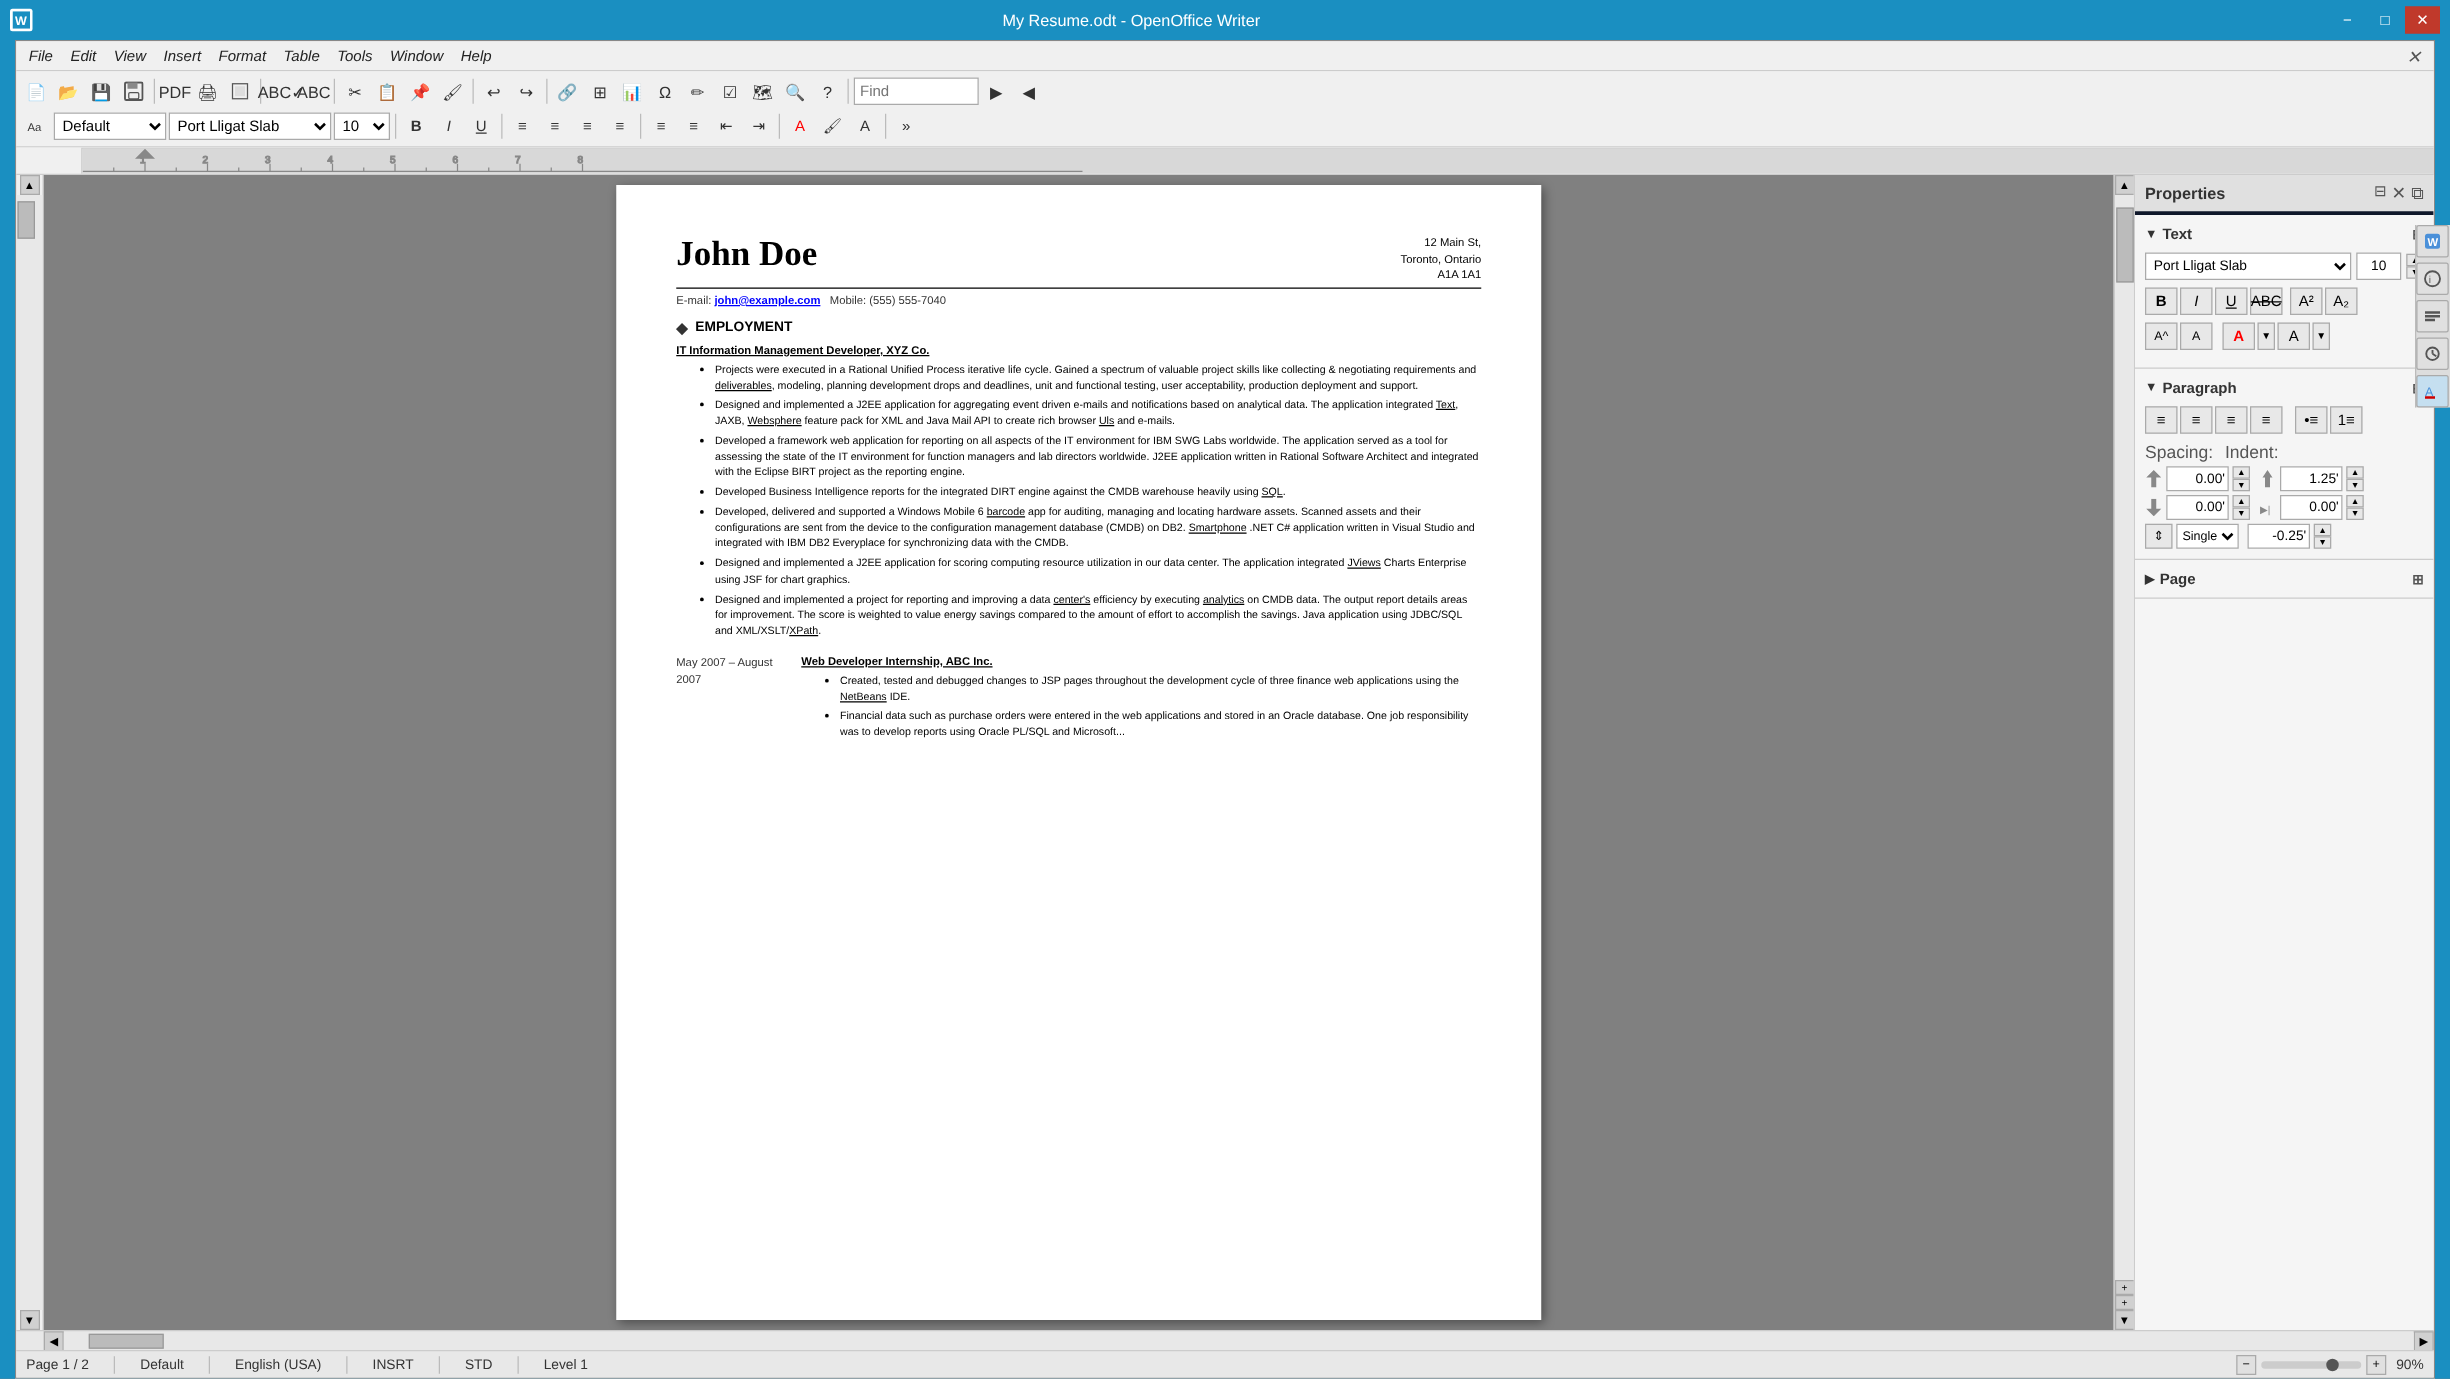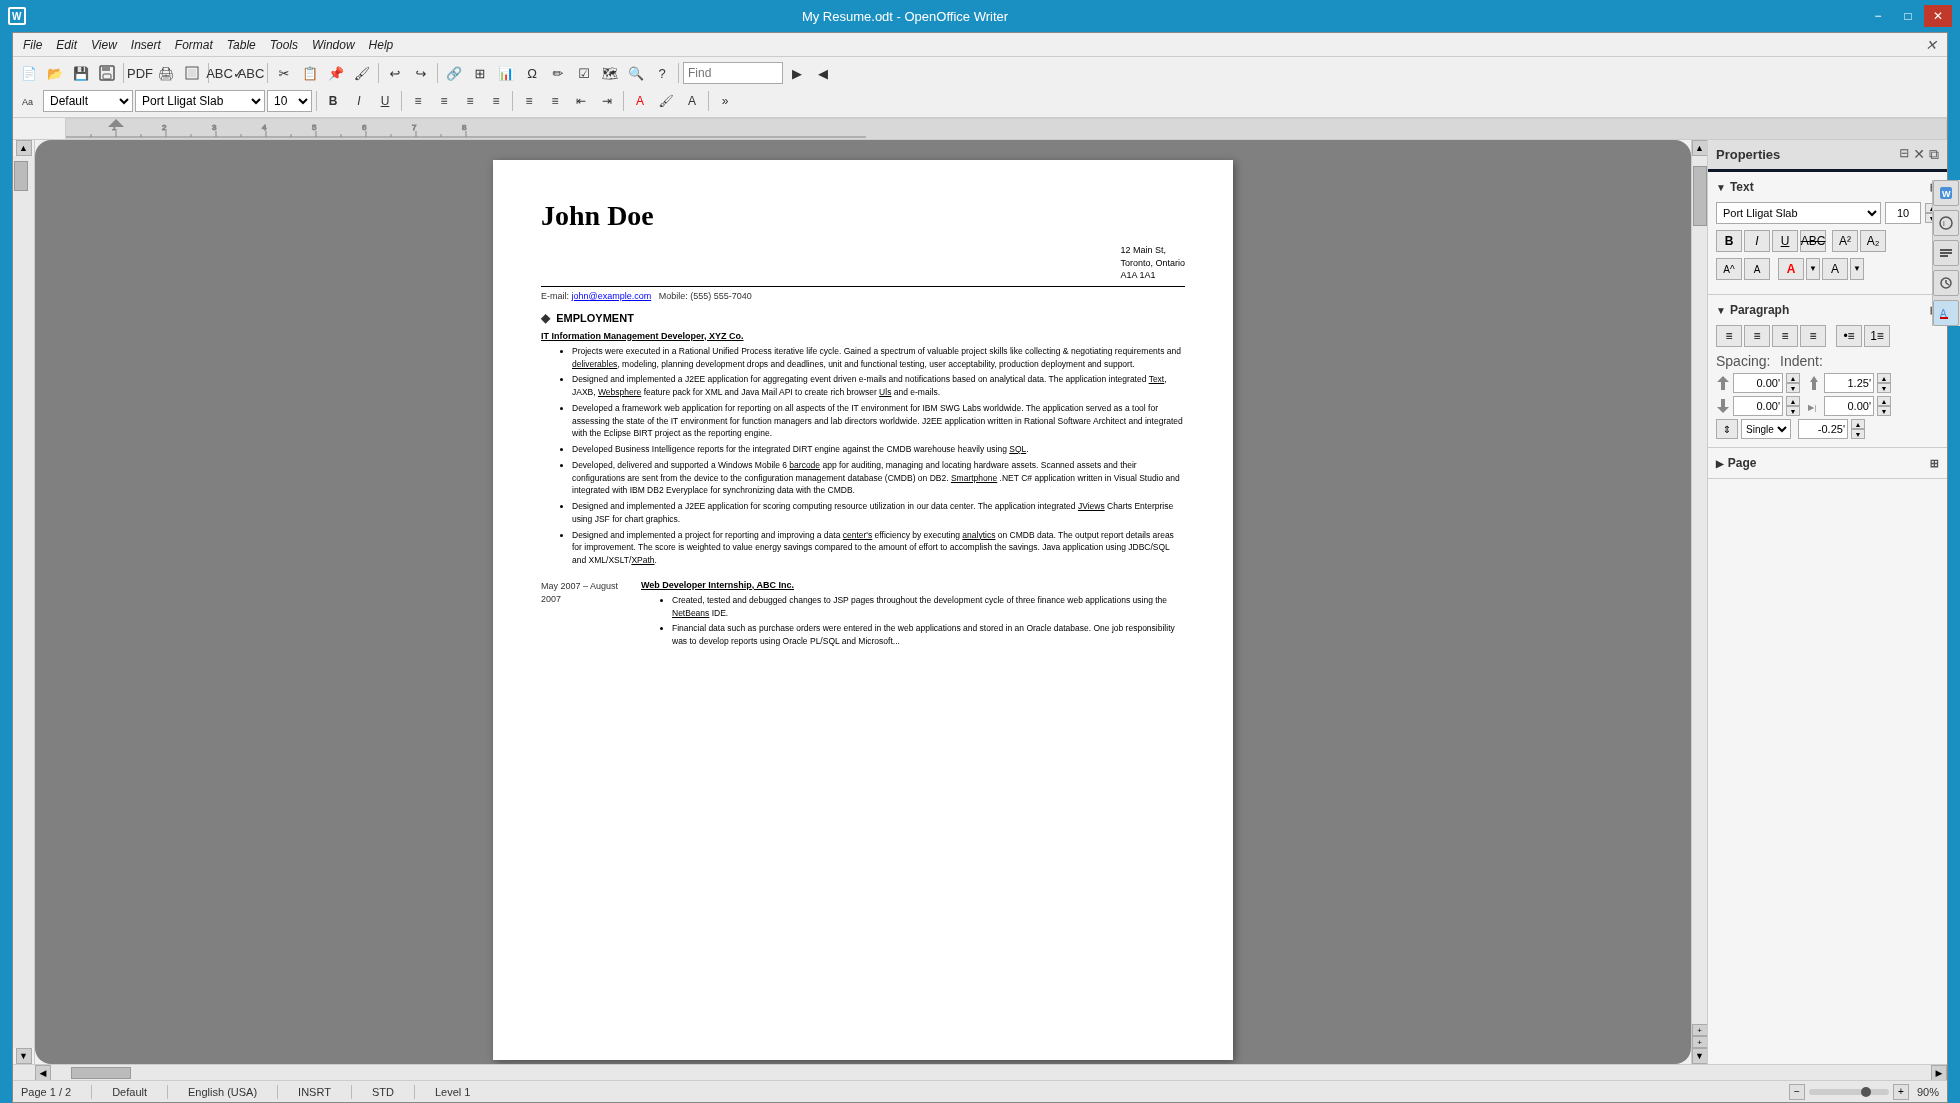--- a/index.html
+++ b/index.html
@@ -208,24 +208,23 @@
       flex-direction: column;
       align-items: center;
     }
 
     
     .doc-area {
       flex: 1;
       background: #808080;
       overflow-y: scroll;
       overflow-x: hidden;
-      padding: 20px;
+      padding: 8px;
       display: flex;
       justify-content: center;
-      border-radius: 16px;
     }
     .doc-page {
       width: 740px;
       background: white;
       box-shadow: 2px 2px 8px rgba(0,0,0,0.4);
       padding: 40px 48px;
       min-height: 900px;
     }
 
     
@@ -236,31 +235,30 @@
       margin-bottom: 4px;
       border-bottom: 1px solid #000;
       padding-bottom: 4px;
     }
     .resume-name {
       font-size: 28px;
       font-weight: bold;
       font-family: serif;
     }
     .resume-address {
-      text-align: left;
+      text-align: right;
       font-size: 9px;
       line-height: 1.4;
-      margin-top: 44px;
     }
     .resume-contact {
       font-size: 9px;
       color: #333;
       margin-bottom: 10px;
     }
-    .resume-contact a { color: #00f; text-decoration: underline; }
+    .resume-contact a { color: #00f; text-decoration: underline; font-weight: bold; }
 
     .section-header {
       display: flex;
       align-items: center;
       gap: 6px;
       margin: 10px 0 6px 0;
       font-size: 11px;
       font-weight: bold;
     }
     .section-diamond { color: #333; font-size: 12px; }

